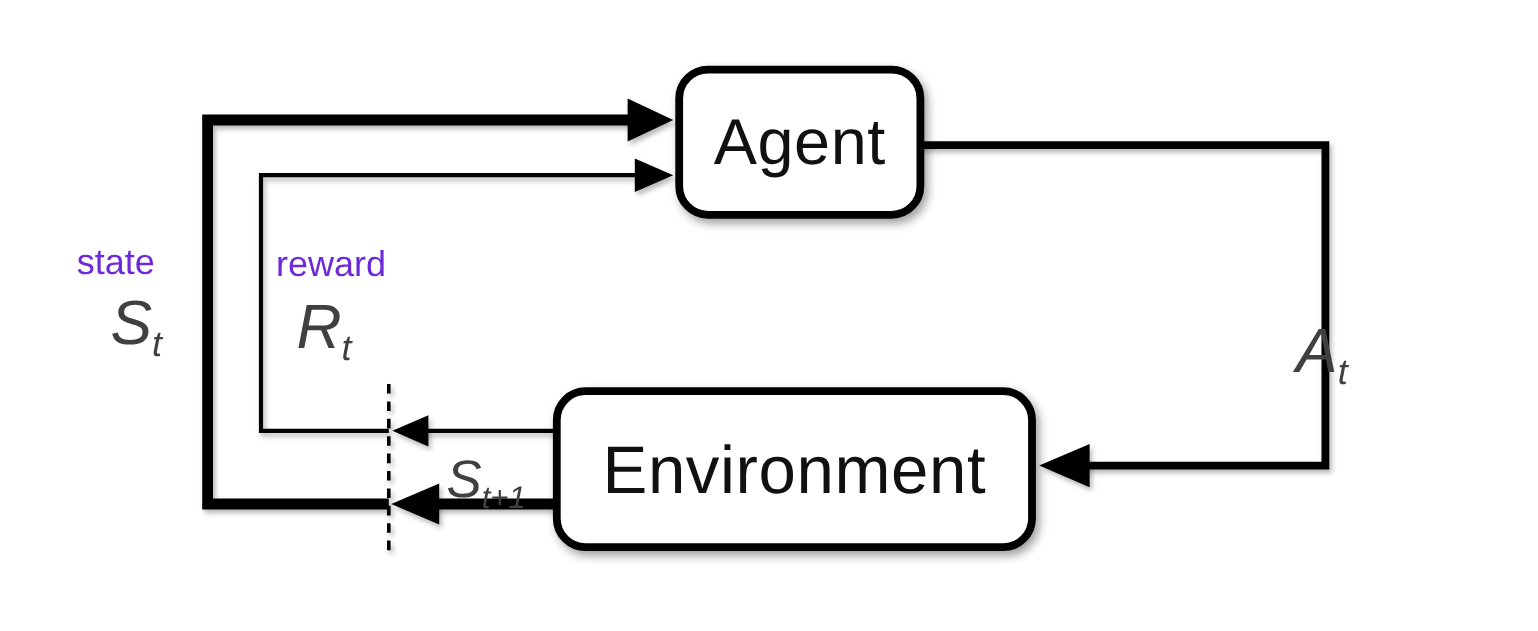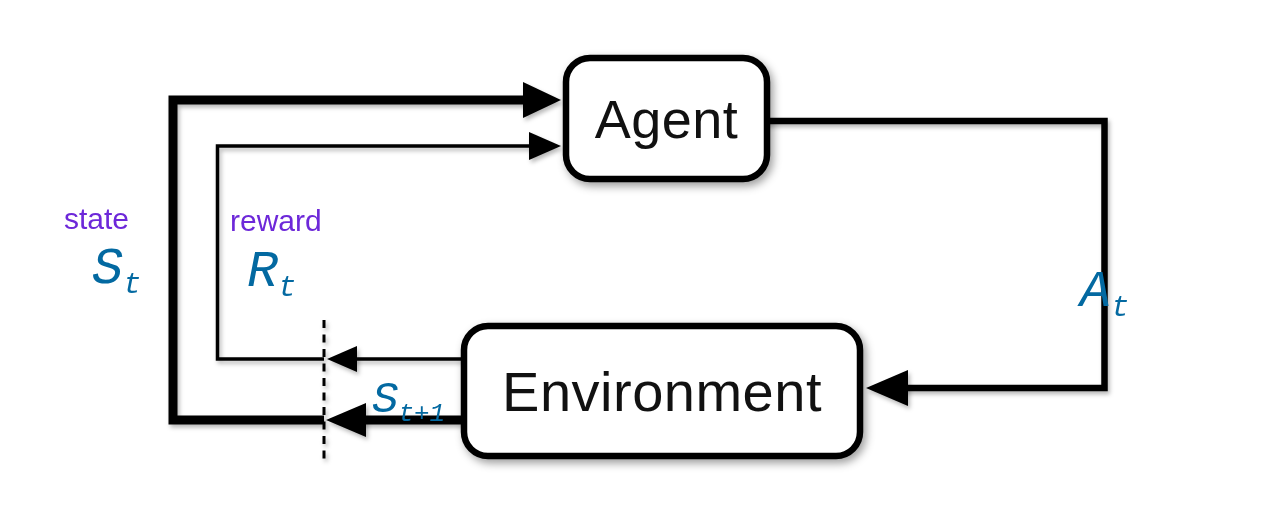--- a/index.html
+++ b/index.html
@@ -29,22 +29,22 @@
   .env-label   { left: 464px; top: 326px; width: 396px; height: 130px; font-size: 56px; }
 
   .edge-word {
     position: absolute;
     color: #6d28d9;
     font-size: 30px;
     font-family: "Liberation Sans", sans-serif;
   }
   .math {
     position: absolute;
-    color: #0369a1;
-    font-family: Liberation Mono, monospace;
+    color: #404040;
+    font-family: Liberation Sans, sans-serif;
     font-style: italic;
     font-size: 52px;
     line-height: 1;
     white-space: nowrap;
   }
   .math .sub {
     font-size: 30px;
     vertical-align: -10px;
     letter-spacing: 0;
   }

